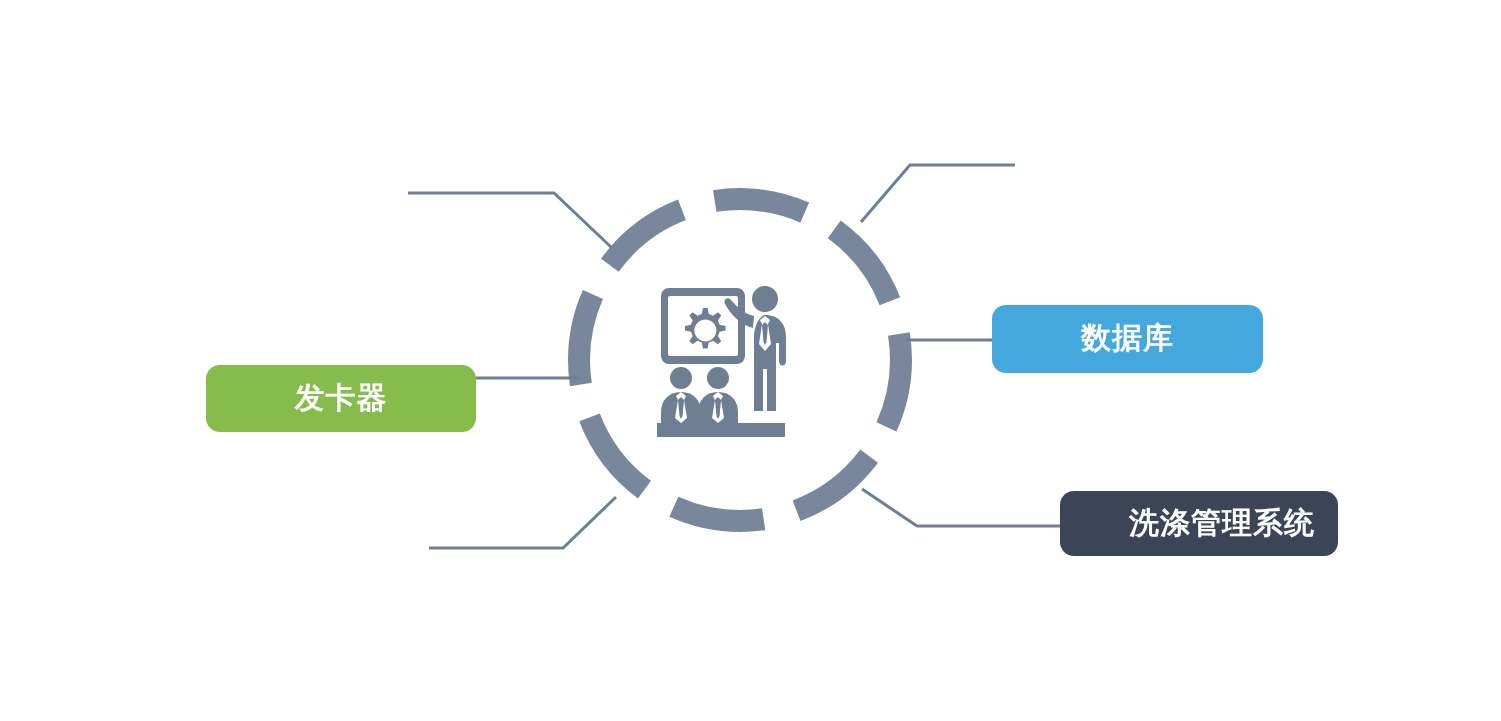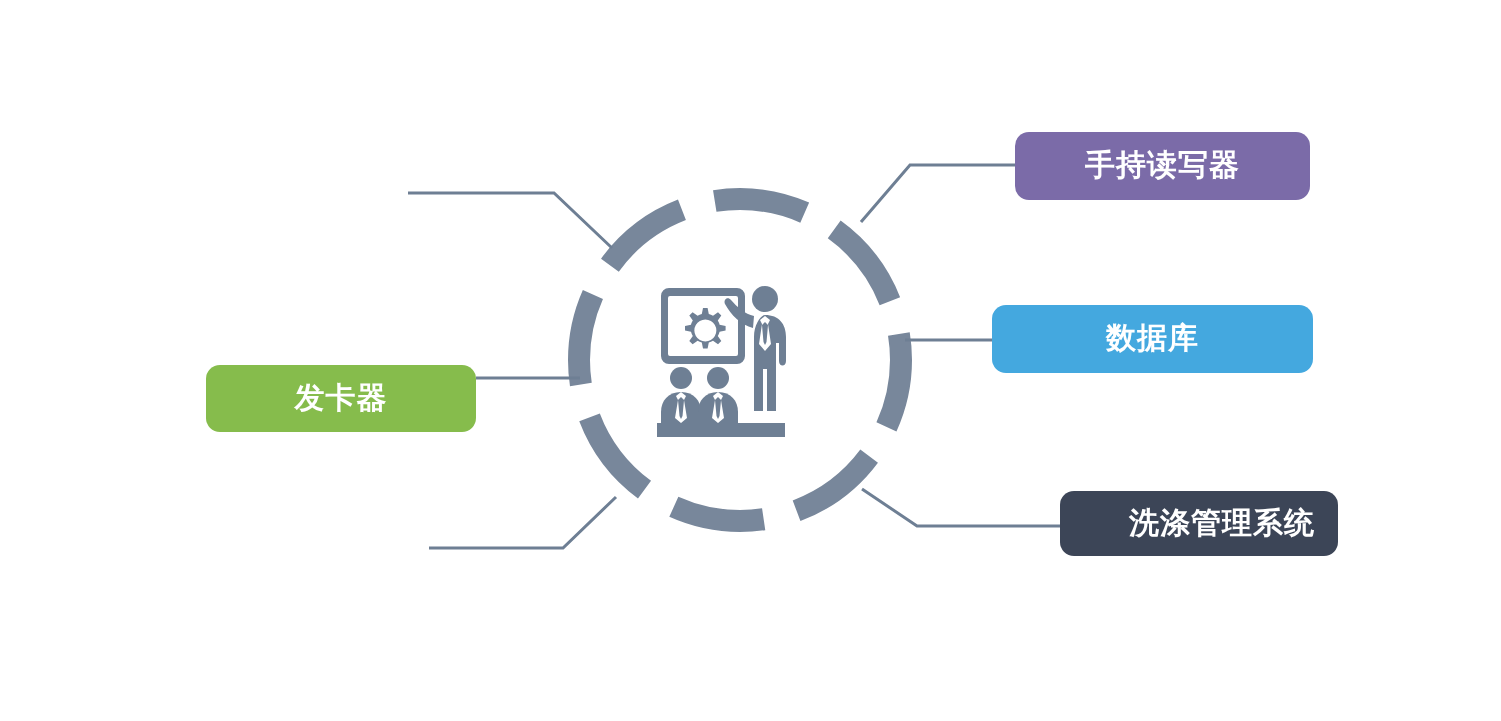--- a/index.html
+++ b/index.html
@@ -44,21 +44,21 @@
     user-select: none;
   }
   .node-label {
     display: block;
     padding-bottom: 2px;
   }
   #node-wash-tag      { left: 138px; top: 160px; width: 270px; height: 68px; background: #E0543A; }
   #node-card-issuer   { left: 206px; top: 365px; width: 270px; height: 67px; background: #86BC4C; }
   #node-fixed-reader  { left: 159px; top: 514px; width: 270px; height: 67px; background: #44A8DF; }
   #node-handheld      { left: 1015px; top: 132px; width: 295px; height: 68px; background: #7B6BA8; }
-  #node-database      { left: 992px; top: 305px; width: 321px; height: 68px; background: #44A8DF; }
+  #node-database      { left: 992px; top: 305px; width: 271px; height: 68px; background: #44A8DF; }
   #node-wash-system   { left: 1060px; top: 491px; width: 278px; height: 65px; background: #3C4557; padding-left: 46px; }
 
   
   #center-icon {
     position: absolute;
     left: 655px;
     top: 280px;
     width: 150px;
     height: 160px;
   }
@@ -127,23 +127,20 @@
       <rect x="2" y="143" width="128" height="14"></rect>
     </g>
   </svg>
 
 
   <div class="node-box" id="node-card-issuer" style="background: rgb(134, 188, 76); color: rgb(255, 255, 255);">
     <span class="node-label">发卡器</span>
   </div>
 
 
-  <div class="node-box" id="node-handheld" style="background: rgb(123, 107, 168); color: rgb(255, 255, 255);">
-    <span class="node-label">手持读写器</span>
-  </div>
 
   <div class="node-box" id="node-database" style="background: rgb(68, 168, 223); color: rgb(255, 255, 255);">
     <span class="node-label">数据库</span>
   </div>
 
   <div class="node-box" id="node-wash-system" style="background: rgb(60, 69, 87); color: rgb(255, 255, 255);">
     <span class="node-label">洗涤管理系统</span>
   </div>
 
 </div>

